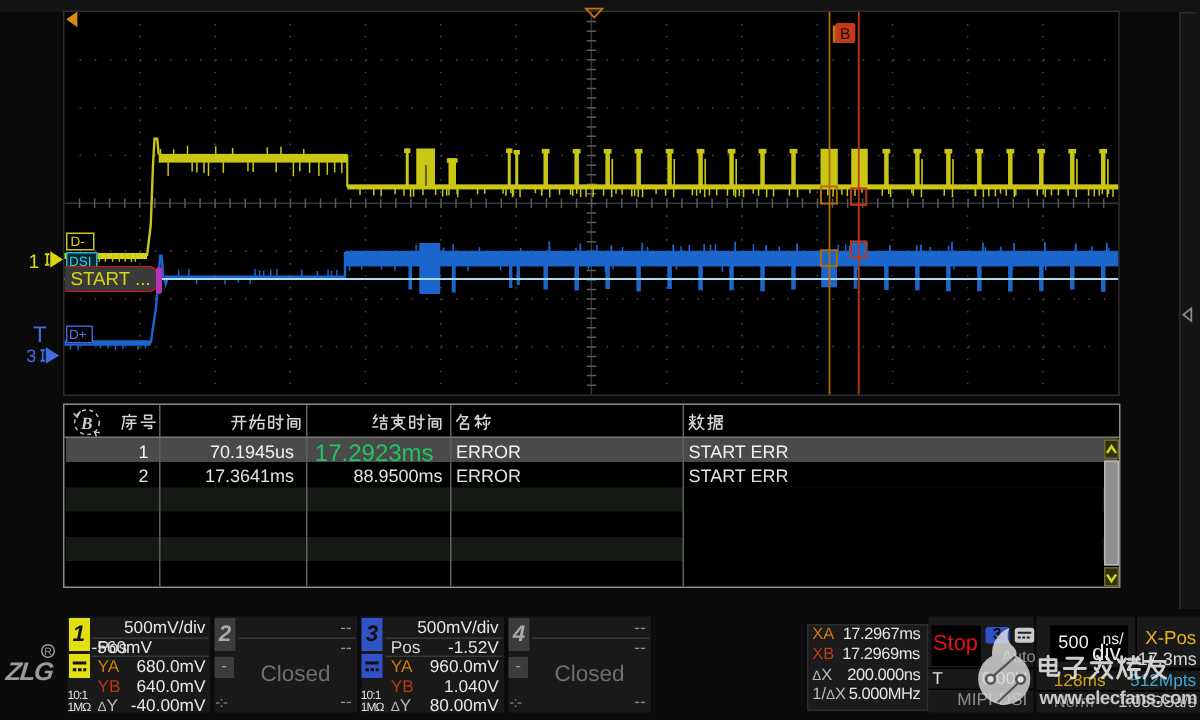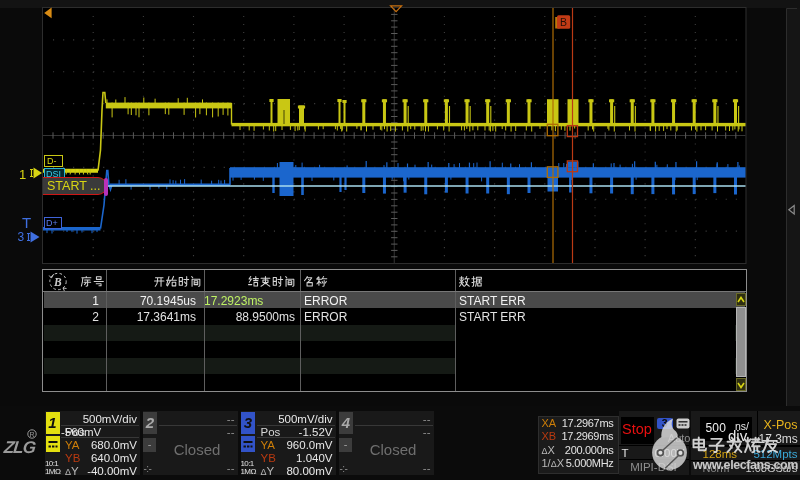--- a/index.html
+++ b/index.html
@@ -350,21 +350,21 @@
 <div style="position:absolute;left:44px;top:154.5px;width:15px;height:10px;border:1px solid #c9c714;background:#000;color:#d8d513;font-size:9px;line-height:10px;padding-left:2px">D-</div>
 <div style="position:absolute;left:44px;top:168px;width:18px;height:11.5px;border:1px solid #2ab4d4;background:#062830;color:#3cc8e6;font-size:9px;line-height:11px;padding-left:1px">DSI</div>
 <div style="position:absolute;left:43px;top:177px;width:59px;height:16px;border:1.5px solid #cf1616;border-left:none;background:#3a3a3a;border-radius:0 10px 10px 0;color:#d8d513;font-size:12.5px;line-height:16px;padding-left:4px;white-space:nowrap">START ...</div>
 <div style="position:absolute;left:103.5px;top:177.5px;width:4px;height:18px;background:#b832b8;border-radius:2px"></div>
 <div style="position:absolute;left:44px;top:216.5px;width:15px;height:10.5px;border:1px solid #3f63d8;background:#000;color:#5b7ae8;font-size:9px;line-height:10.5px;padding-left:1px">D+</div>
 
 <div style="position:absolute;left:42px;top:269px;width:703px;height:121px;border:1px solid #8d8d8d;background:#000"></div>
 <div style="position:absolute;left:44px;top:292.0px;width:701px;height:15.5px;background:#4a4a4a"></div>
     <div style="position:absolute;left:43px;top:293.5px;width:56px;text-align:right;color:#f2f2f2;font-size:12px">1</div>
     <div style="position:absolute;left:106px;top:293.5px;width:90px;text-align:right;color:#f2f2f2;font-size:12px">70.1945us</div>
-    <div style="position:absolute;left:204px;top:293.5px;width:91px;text-align:left;color:#bef264;font-size:12px">17.2923ms</div>
+    <div style="position:absolute;left:204px;top:293.5px;width:91px;text-align:center;color:#22c55e;font-size:16px">17.2923ms</div>
     <div style="position:absolute;left:304px;top:293.5px;color:#f2f2f2;font-size:12px">ERROR</div>
     <div style="position:absolute;left:459px;top:293.5px;color:#f2f2f2;font-size:12px">START ERR</div>
     <div style="position:absolute;left:44px;top:308.5px;width:701px;height:15.5px;background:#000000"></div>
     <div style="position:absolute;left:43px;top:310.0px;width:56px;text-align:right;color:#e2e2e2;font-size:12px">2</div>
     <div style="position:absolute;left:106px;top:310.0px;width:90px;text-align:right;color:#e2e2e2;font-size:12px">17.3641ms</div>
     <div style="position:absolute;left:204px;top:310.0px;width:91px;text-align:right;color:#e2e2e2;font-size:12px">88.9500ms</div>
     <div style="position:absolute;left:304px;top:310.0px;color:#e2e2e2;font-size:12px">ERROR</div>
     <div style="position:absolute;left:459px;top:310.0px;color:#e2e2e2;font-size:12px">START ERR</div>
     <div style="position:absolute;left:44px;top:325.0px;width:701px;height:15.5px;background:#151a15"></div>
     <div style="position:absolute;left:44px;top:341.5px;width:701px;height:15.5px;background:#000000"></div>
@@ -494,21 +494,21 @@
     <svg style="position:absolute;left:676.0px;top:418px" width="14" height="11">
 <rect x="0.5" y="0.5" width="13" height="10" rx="2" fill="#cccccc"></rect>
 <path d="M2.5,3.8 h9" stroke="#222" stroke-width="1.4"></path>
       <path d="M2.5,7 h2 M5.5,7 h2 M8.5,7 h2" stroke="#222" stroke-width="1.4"></path>
 </svg>
     <div style="position:absolute;left:656.5px;top:431.5px;width:34px;text-align:right;color:#909090;font-size:11px">Auto</div>
     <div style="position:absolute;left:618.5px;top:444.5px;width:70px;height:1.5px;background:#000"></div>
     <div style="position:absolute;left:621.5px;top:446.5px;color:#e0e0e0;font-size:11.5px">T</div>
     <div style="position:absolute;left:638.5px;top:446.5px;width:46px;text-align:right;color:#e0e0e0;font-size:11.5px">0.00V</div>
     <div style="position:absolute;left:618.5px;top:458.5px;width:70px;height:1.5px;background:#000"></div>
-    <div style="position:absolute;left:618.5px;top:461px;width:70px;text-align:center;color:#8e8e8e;font-size:11.5px">MIPI-DSI</div>
+    <div style="position:absolute;left:618.5px;top:461px;width:86px;text-align:center;color:#8e8e8e;font-size:11.5px">MIPI-DSI</div>
     <div style="position:absolute;left:690.5px;top:410.5px;width:109.5px;height:64px;background:#191919"></div>
     <div style="position:absolute;left:699.5px;top:417px;width:52.5px;height:24px;background:#000"></div>
     <div style="position:absolute;left:705.5px;top:420.5px;color:#efefef;font-size:12px;letter-spacing:0.2px">500</div>
     <div style="position:absolute;left:735.0px;top:419.5px;color:#e8e8e8;font-size:10.5px">ns/</div>
     <div style="position:absolute;left:728px;top:427px;color:#e8e8e8;font-size:15px">div</div>
     <div style="position:absolute;left:756.5px;top:410.5px;width:1px;height:35px;background:#000"></div>
     <div style="position:absolute;left:758.5px;top:418px;width:39px;text-align:right;color:#e8b41c;font-size:12.5px">X-Pos</div>
     <div style="position:absolute;left:758.5px;top:431.5px;width:39px;text-align:right;color:#d8d8d8;font-size:12px">17.3ms</div>
     <div style="position:absolute;left:690.5px;top:445px;width:109.5px;height:1.5px;background:#000"></div>
     <div style="position:absolute;left:702.5px;top:448px;color:#d2a212;font-size:11.5px">128ms</div>

